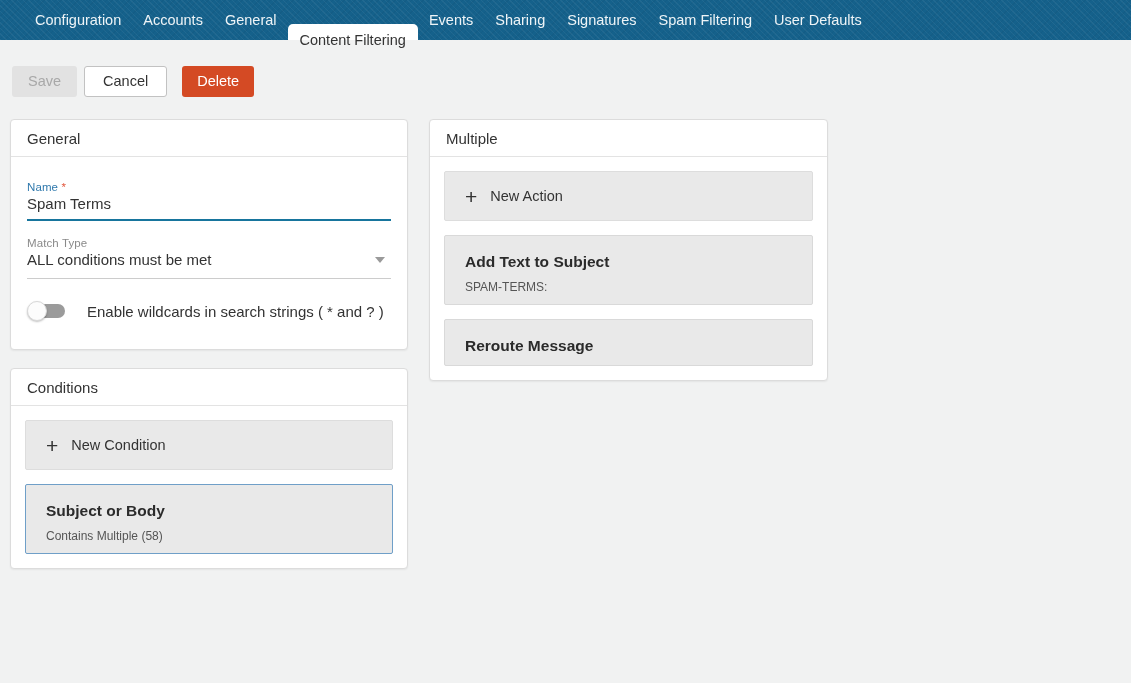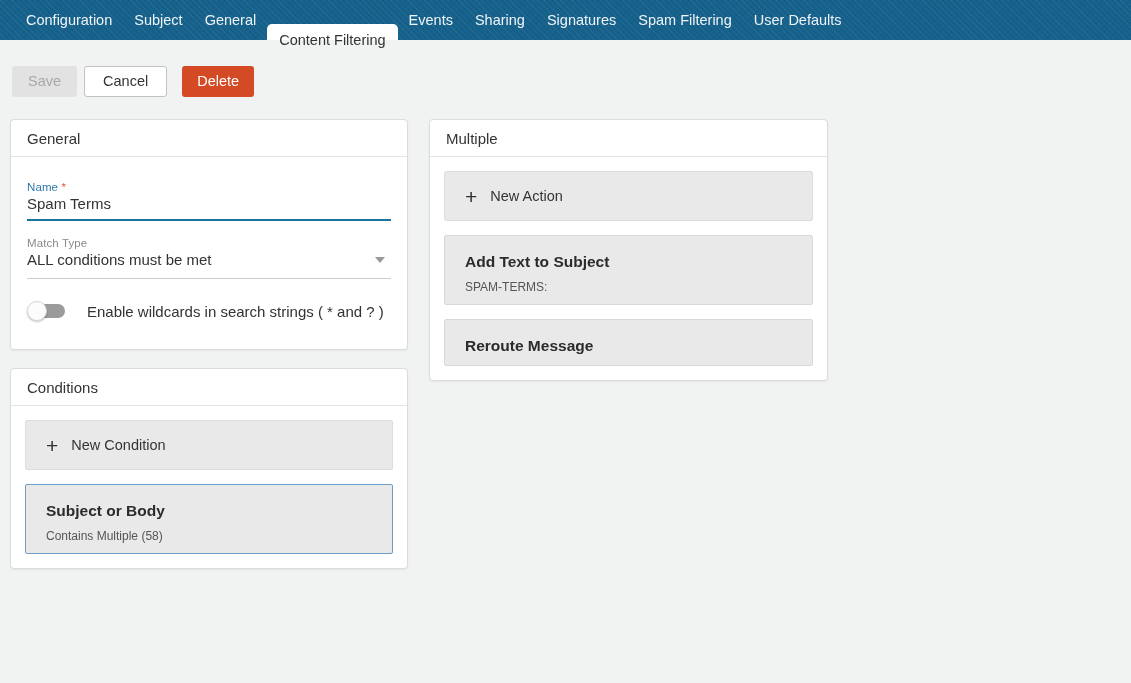--- a/index.html
+++ b/index.html
@@ -13,21 +13,21 @@
 
   
   .navbar {
     height: 40px;
     background-color: #15618b;
     background-image:
       repeating-linear-gradient(45deg, rgba(255,255,255,0.05) 0 1px, transparent 1px 4px),
       repeating-linear-gradient(-45deg, rgba(0,0,0,0.04) 0 1px, transparent 1px 4px);
     display: flex;
     align-items: stretch;
-    padding-left: 15px;
+    padding-left: 24px;
   }
   .tab {
     color: #eef4f7;
     font-size: 14.5px;
     padding: 0 11px;
     line-height: 40px;
     cursor: pointer;
     white-space: nowrap;
   }
   .tab.active {
@@ -179,21 +179,21 @@
     background: #f9260b;
     vertical-align: middle;
     margin-left: 1px;
   }
 </style>
 </head>
 <body>
 
 <div class="navbar">
   <div class="tab">Configuration</div>
-  <div class="tab">Subject</div>
+  <div class="tab">Accounts</div>
   <div class="tab">General</div>
   <div class="tab active">Content Filtering</div>
   <div class="tab">Events</div>
   <div class="tab">Sharing</div>
   <div class="tab">Signatures</div>
   <div class="tab">Spam Filtering</div>
   <div class="tab">User Defaults</div>
 </div>
 
 <div class="toolbar">

